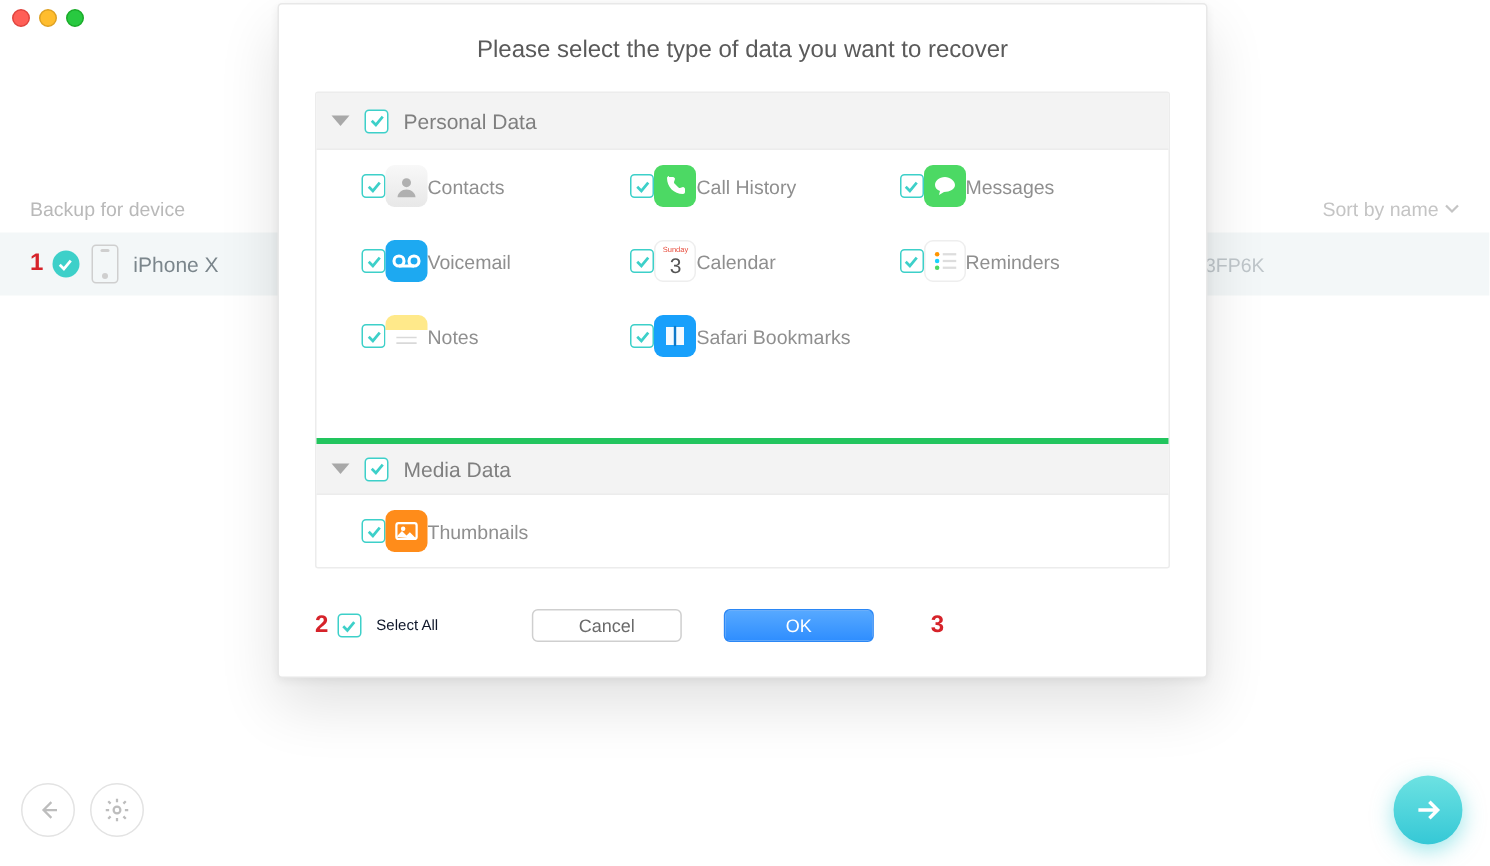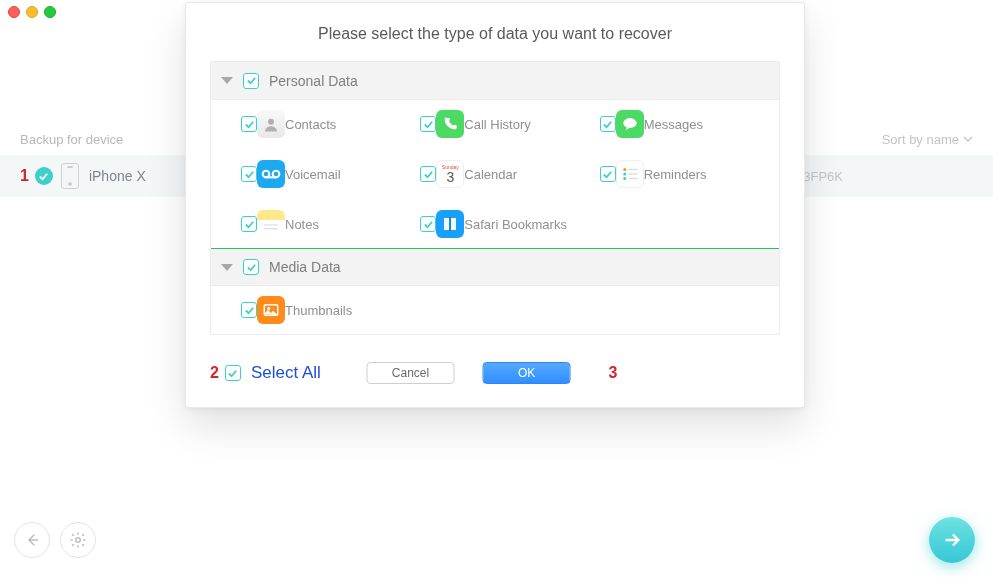--- a/index.html
+++ b/index.html
@@ -131,21 +131,21 @@
     }
     .section-header {
       background: #f3f3f3;
       height: 38px;
       display: flex;
       align-items: center;
       padding: 0 10px;
       gap: 10px;
       border-bottom: 1px solid #ececec;
     }
-    .section-header.second { border-top: 1px solid #22c55e;}
+    .section-header.second { border-top: 4px solid #22c55e; margin-top: 44px;}
     .chev {
       width: 0; height: 0;
       border-left: 6px solid transparent;
       border-right: 6px solid transparent;
       border-top: 7px solid #a8a8a8;
     }
     .chk {
       width: 16px; height: 16px;
       border: 1.5px solid #3dd0c9;
       border-radius: 3px;
@@ -171,24 +171,24 @@
       flex-shrink:0;
     }
     .item-label { color:#8f8f8f; font-size: 13px; }
     .modal-footer {
       margin: 18px 24px 0;
       display: flex;
       align-items: center;
       position: relative;
       height: 40px;
     }
-    .sel-all { display:flex; align-items:center; gap:10px; color:#1d4ed8; font-size:17px;justify-content:space-between;}
+    .sel-all { display:flex; align-items:center; gap:10px; color:#0f172a; font-size:10px;justify-content:space-between;}
     .btns { position:absolute; left:50%; transform:translateX(-50%); display:flex; gap:28px; align-items:center;}
     .btn {
-      width: 88px; height: 22px;
+      width: 100px; height: 22px;
       border-radius: 4px;
       font-size: 12px;
       cursor:pointer;
       display:inline-flex; align-items:center; justify-content:center;
     }
     .btn.cancel { background:#fff; border:1px solid #cfcfcf; color:#6a6a6a;}
     .btn.ok { background: linear-gradient(180deg,#57a9ff,#2f8eff); color:#fff; border:1px solid #2b87f5;}
     .annot3 { margin-left: 10px;}
 
     

